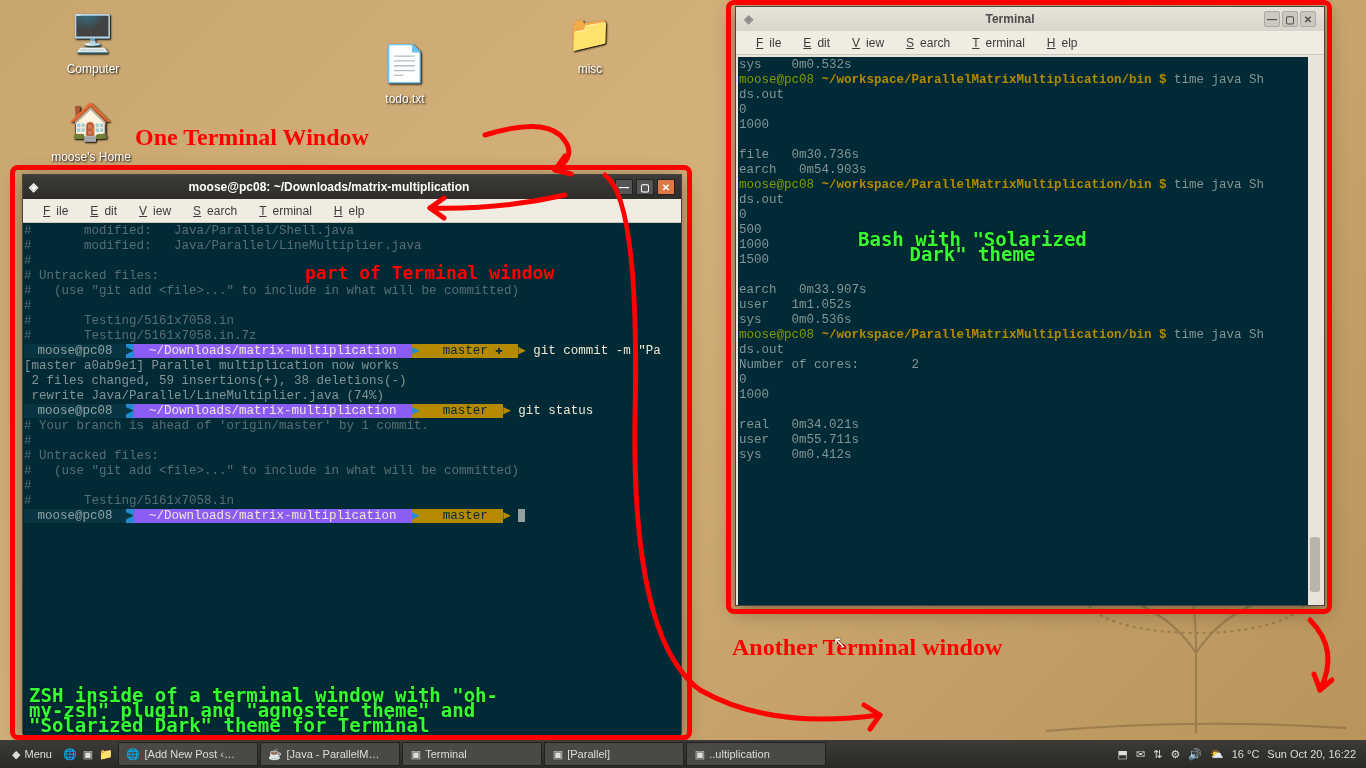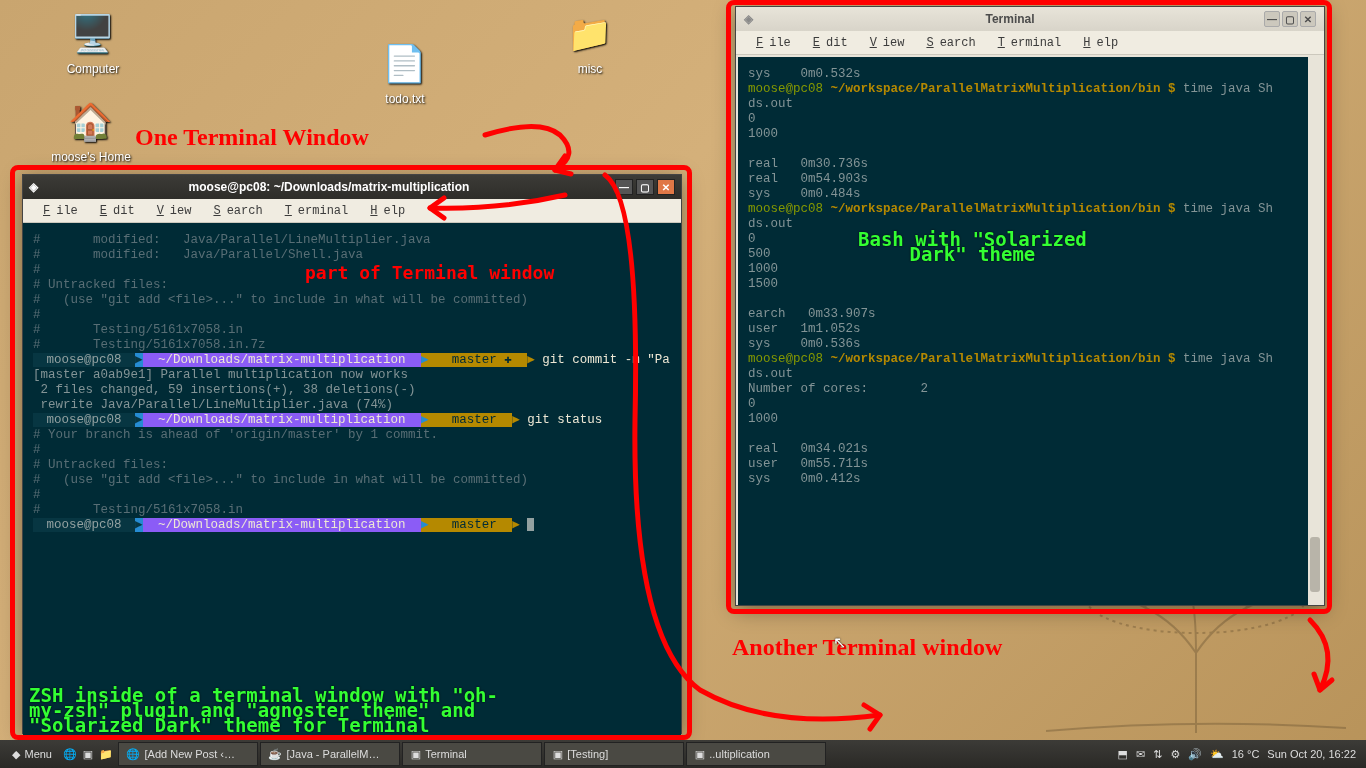--- a/index.html
+++ b/index.html
@@ -87,30 +87,30 @@
   background: #f0ece1;
   color: #3c3c3c;
   height: 24px;
   display: flex;
   align-items: center;
   padding: 0 8px;
   gap: 4px;
   font-size: 12px;
   border-bottom: 1px solid #ccc8bd;
 }
-.menubar span { padding: 2px 6px; cursor: pointer; font-family: Liberation Mono, monospace; }
+.menubar span { padding: 2px 6px; cursor: pointer; }
 .menubar .u { text-decoration: underline; }
 
 .terminal {
   font-family: "Liberation Mono", "DejaVu Sans Mono", monospace;
   font-size: 12.5px;
   line-height: 15px;
   color: #839496;
   background: #002b36;
-  padding: 10px;
+  padding: 1px;
   overflow: hidden;
   position: relative;
 }
 .terminal .line { white-space: pre; }
 .c-comment { color: #586e75; }
 .seg-user { background: #073642; color: #93a1a1; padding: 0 6px; }
 .seg-path { background: #8b5cf6; color: #eee8d5; padding: 0 8px; }
 .seg-git  { background: #b58900; color: #002b36; padding: 0 8px; }
 .arrow-dark-to-blue { color:#073642; background:#268bd2; }
 .arrow-blue-to-yel { color:#268bd2; background:#b58900; }
@@ -183,22 +183,22 @@
   </div>
   <div class="menubar">
     <span><span class="u">F</span>ile</span>
     <span><span class="u">E</span>dit</span>
     <span><span class="u">V</span>iew</span>
     <span><span class="u">S</span>earch</span>
     <span><span class="u">T</span>erminal</span>
     <span><span class="u">H</span>elp</span>
   </div>
   <div class="terminal" style="height:512px">
+    <div class="line c-comment">#       modified:   Java/Parallel/Shell.java</div>
     <div class="line c-comment">#       modified:   Java/Parallel/LineMultiplier.java</div>
-    <div class="line c-comment">#       modified:   Java/Parallel/Shell.java</div>
     <div class="line c-comment">#</div>
     <div class="line c-comment"># Untracked files:</div>
     <div class="line c-comment">#   (use "git add &lt;file&gt;..." to include in what will be committed)</div>
     <div class="line c-comment">#</div>
     <div class="line c-comment">#       Testing/5161x7058.in</div>
     <div class="line c-comment">#       Testing/5161x7058.in.7z</div>
     <div class="line"><span class="seg-user"> moose@pc08 </span><span class="arrow-dark-to-blue">▶</span><span class="seg-path"> ~/Downloads/matrix-multiplication </span><span class="arrow-blue-to-yel">▶</span><span class="seg-git">  master ✚ </span><span class="arrow-yel-to-bg">▶</span><span class="cmdtext"> git commit -m "Pa</span></div>
     <div class="line">[master a0ab9e1] Parallel multiplication now works</div>
     <div class="line"> 2 files changed, 59 insertions(+), 38 deletions(-)</div>
     <div class="line"> rewrite Java/Parallel/LineMultiplier.java (74%)</div>
@@ -238,23 +238,22 @@
   <div class="terminal" style="height:548px; margin:2px">
     <div class="scrollbar">
         <div class="thumb" style="top:480px;height:55px"></div>
       </div>
     <div class="line">sys    0m0.532s</div>
     <div class="line"><span style="color:#859900">moose@pc08</span><span style="color:#b58900;font-weight:bold"> ~/workspace/ParallelMatrixMultiplication/bin $</span><span> time java Sh</span></div>
     <div class="line">ds.out</div>
     <div class="line">0</div>
     <div class="line">1000</div>
     <div class="line">&nbsp;</div>
-    <div class="line">real   0m30.736s</div>
-    <div class="line">real   0m54.903s</div>
-    <div class="line">sys    0m0.484s</div>
+    <div class="line">file   0m30.736s</div>
+    <div class="line">earch   0m54.903s</div>
     <div class="line"><span style="color:#859900">moose@pc08</span><span style="color:#b58900;font-weight:bold"> ~/workspace/ParallelMatrixMultiplication/bin $</span><span> time java Sh</span></div>
     <div class="line">ds.out</div>
     <div class="line">0</div>
     <div class="line">500</div>
     <div class="line">1000</div>
     <div class="line">1500</div>
     <div class="line">&nbsp;</div>
     <div class="line">earch   0m33.907s</div>
     <div class="line">user   1m1.052s</div>
     <div class="line">sys    0m0.536s</div>
@@ -320,21 +319,21 @@
   <div class="item task">
       <span>☕</span>
       <span>[Java - ParallelM…</span>
     </div>
   <div class="item task">
       <span>▣</span>
       <span>Terminal</span>
     </div>
   <div class="item task">
       <span>▣</span>
-      <span>[Testing]</span>
+      <span>[Parallel]</span>
     </div>
   <div class="item task">
       <span>▣</span>
       <span>..ultiplication</span>
     </div>
   <div class="spacer"></div>
   <div class="tray">
     <span>⬒</span>
     <span>✉</span>
     <span>⇅</span>

